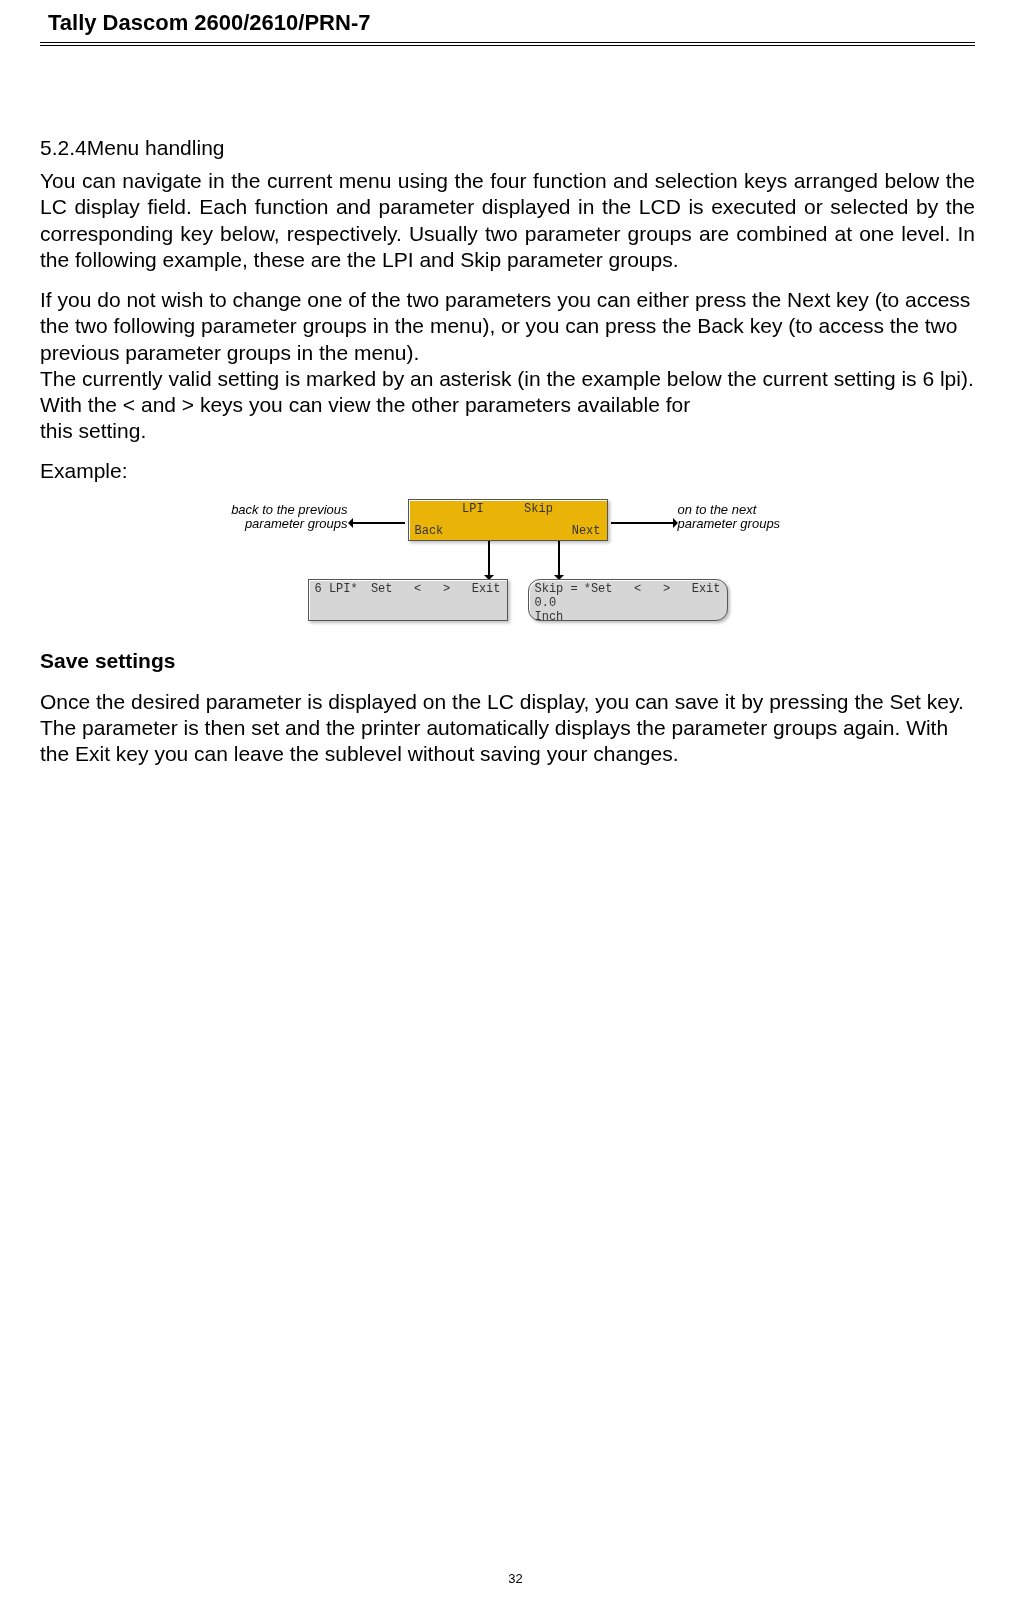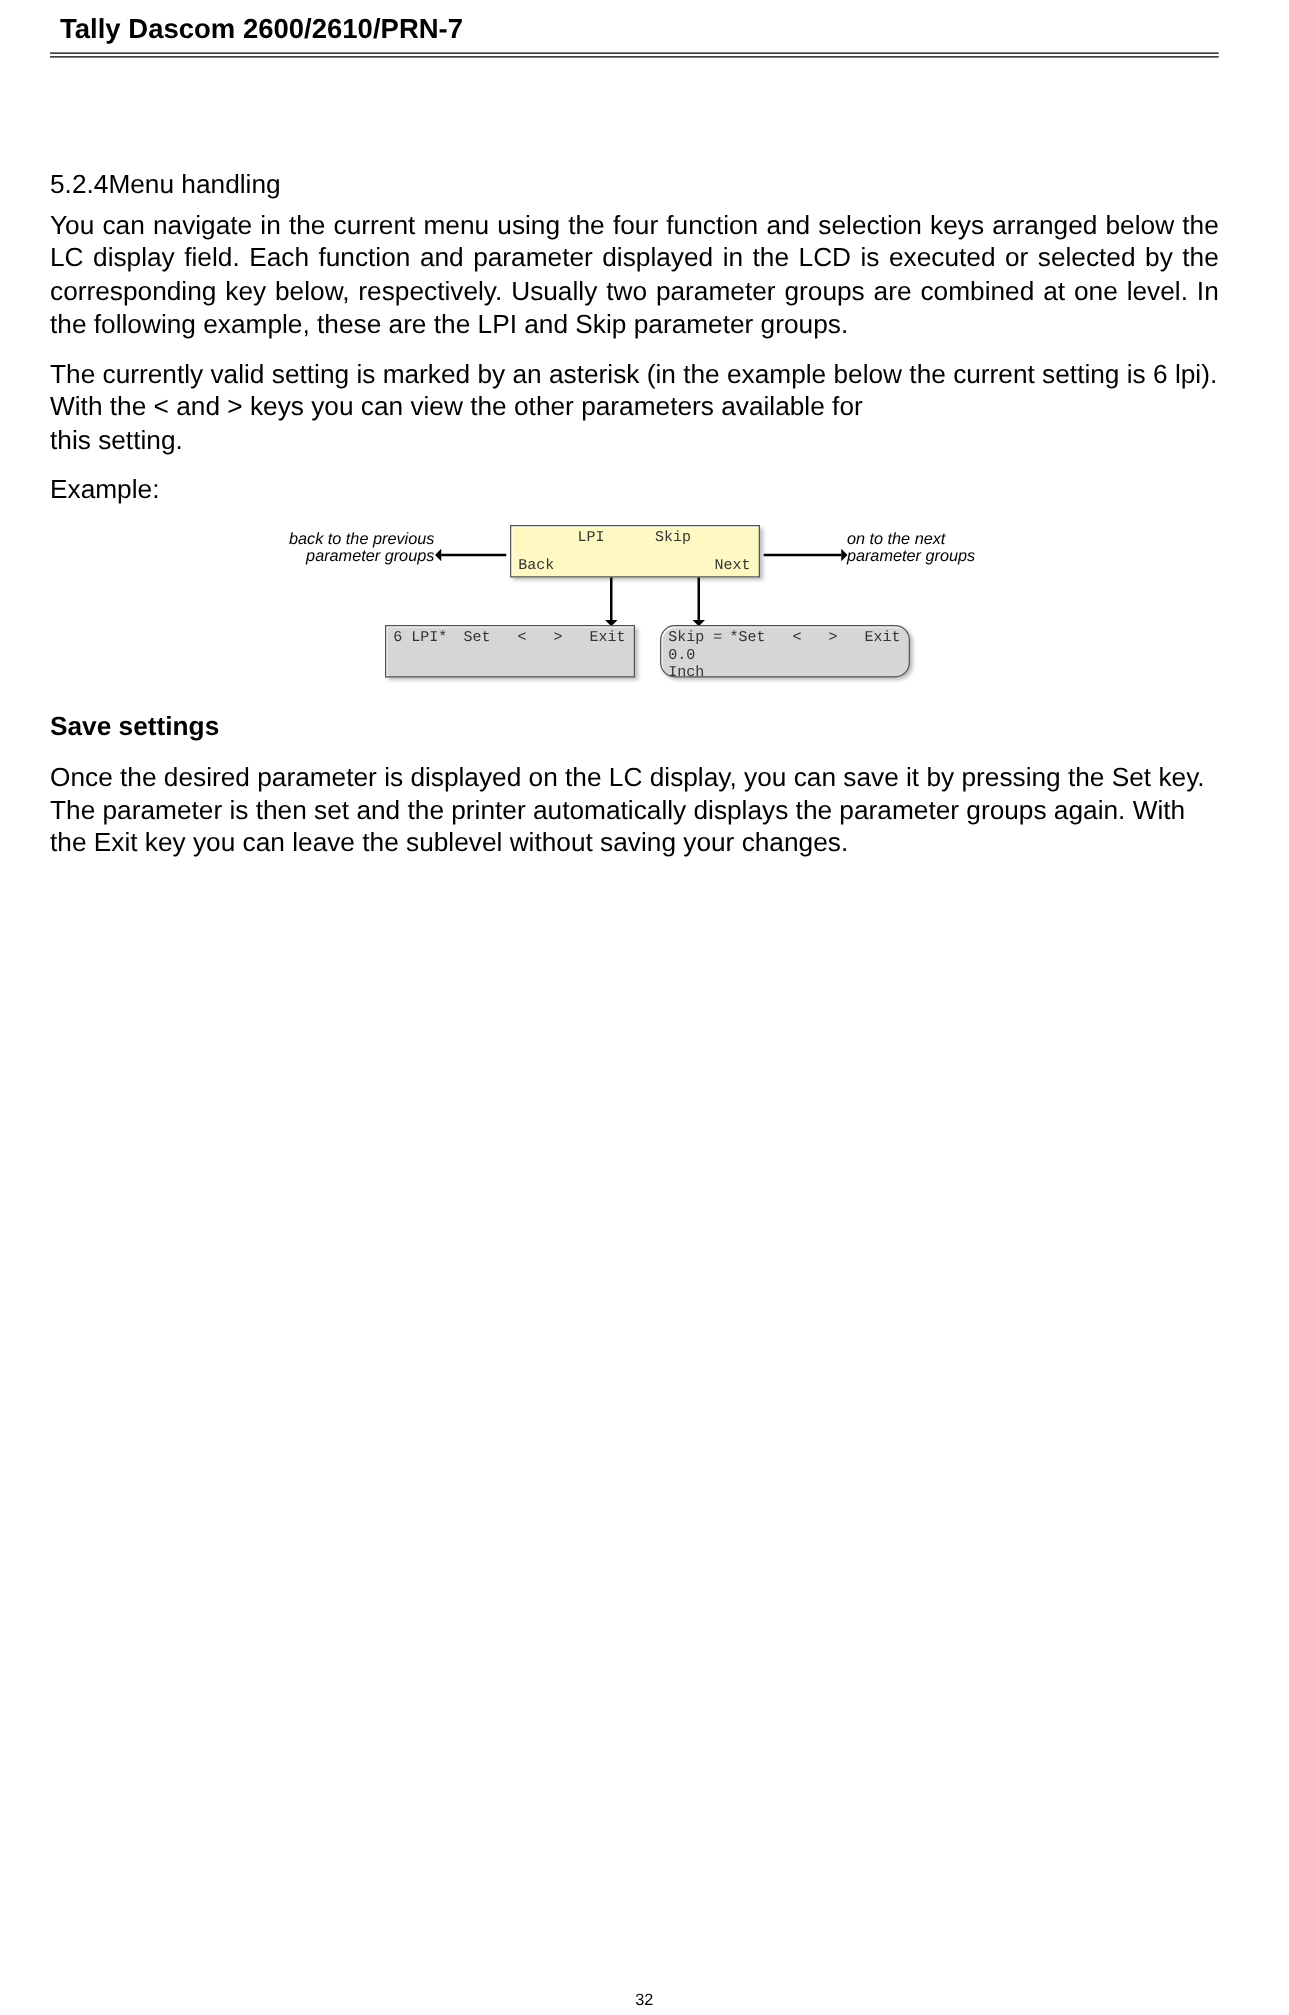--- a/index.html
+++ b/index.html
@@ -54,21 +54,21 @@
       height: 140px;
     }
     
     .lcd-top {
       position: absolute;
       top: 8px;
       left: 220px;
       width: 200px;
       height: 42px;
       border: 1px solid #555;
-      background: #fef9c3;
+      background: #eab308;
       box-shadow: inset 1px 1px 0 #fff, 2px 2px 3px rgba(0,0,0,0.25);
       font-family: "Courier New", monospace;
       font-size: 12px;
       color: #333;
       display: flex;
       flex-direction: column;
       justify-content: space-between;
       padding: 2px 6px;
     }
     .lcd-top .row1, .lcd-top .row2 { display: flex; justify-content: space-between; }
@@ -135,38 +135,39 @@
     }
     .arrow-v1 { left: 300px; top: 50px; height: 34px; }
     .arrow-v2 { left: 370px; top: 50px; height: 34px; }
     .save-heading {
       font-size: 21px;
       font-weight: bold;
       margin-bottom: 16px;
     }
     .page-number {
       position: absolute;
-      bottom: 5px;
+      bottom: 26px;
       left: 0;
       width: 100%;
       text-align: center;
       font-size: 13px;
     }
   </style>
 </head>
 <body>
 
 <div class="page">
   <div class="header">Tally Dascom 2600/2610/PRN-7</div>
 
   <div class="section-title">
     <span class="section-num">5.2.4</span><span>Menu handling</span>
   </div>
 
   <p class="body just">You can navigate in the current menu using the four function and selection keys arranged below the LC display field. Each function and parameter displayed in the LCD is executed or selected by the corresponding key below, respectively. Usually two parameter groups are combined at one level. In the following example, these are the LPI and Skip parameter groups.</p>
+  <p class="body" style="margin-bottom:0">If you do not wish to change one of the two parameters you can either press the Next key (to access the two following parameter groups in the menu), or you can press the Back key (to access the two previous parameter groups in the menu).</p>
   <p class="body" style="margin-bottom:0">The currently valid setting is marked by an asterisk (in the example below the current setting is 6 lpi). With the &lt; and &gt; keys you can view the other parameters available for</p>
   <p class="body">this setting.</p>
 
   <div class="example-label">Example:</div>
 
   <div class="diagram">
     <div class="diagram-inner">
       <div class="caption cap-left">back to the previous parameter groups</div>
       <div class="caption cap-right">on to the next parameter groups</div>
 

